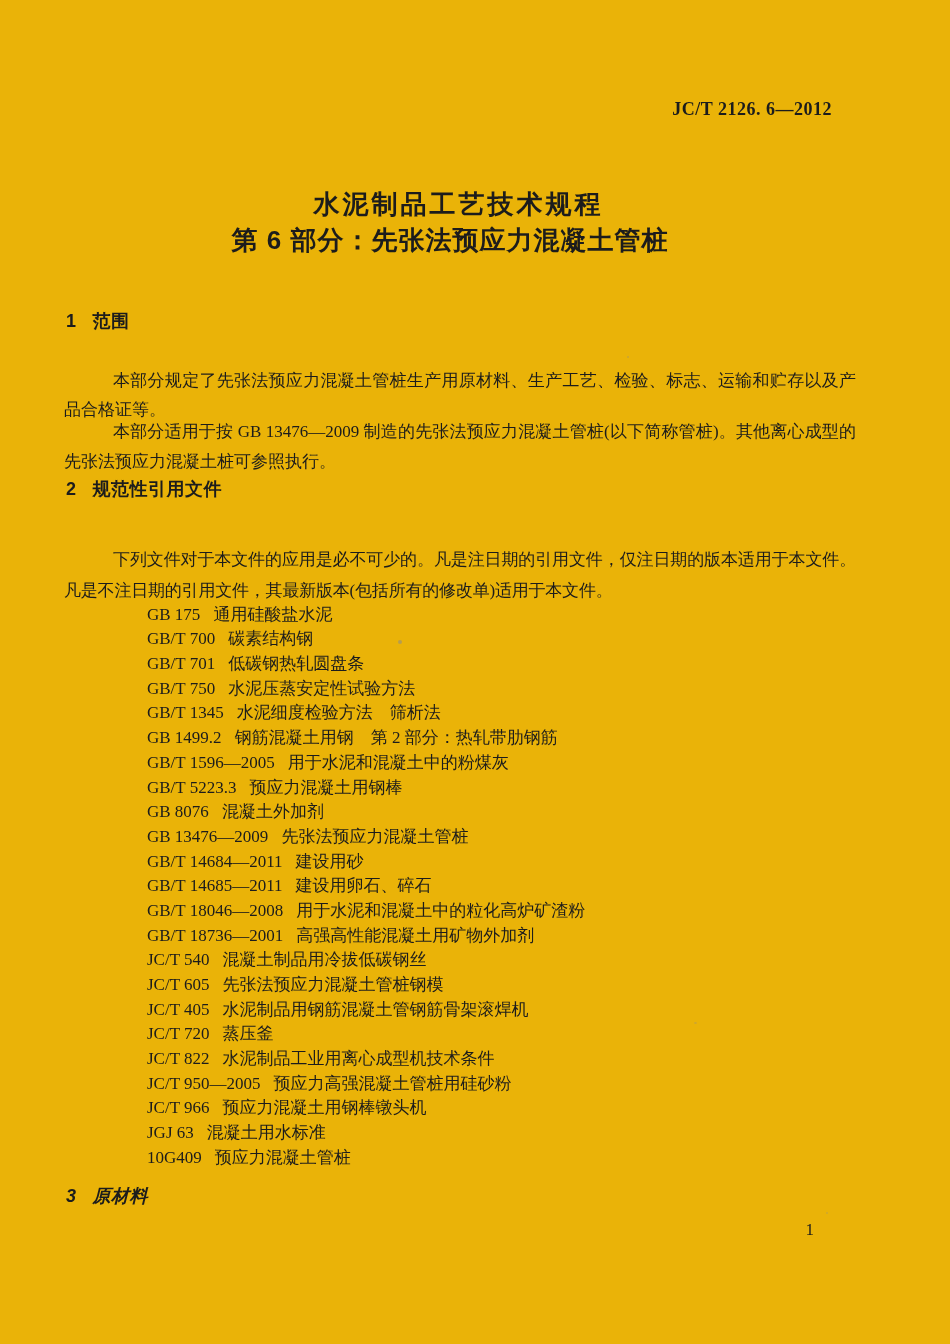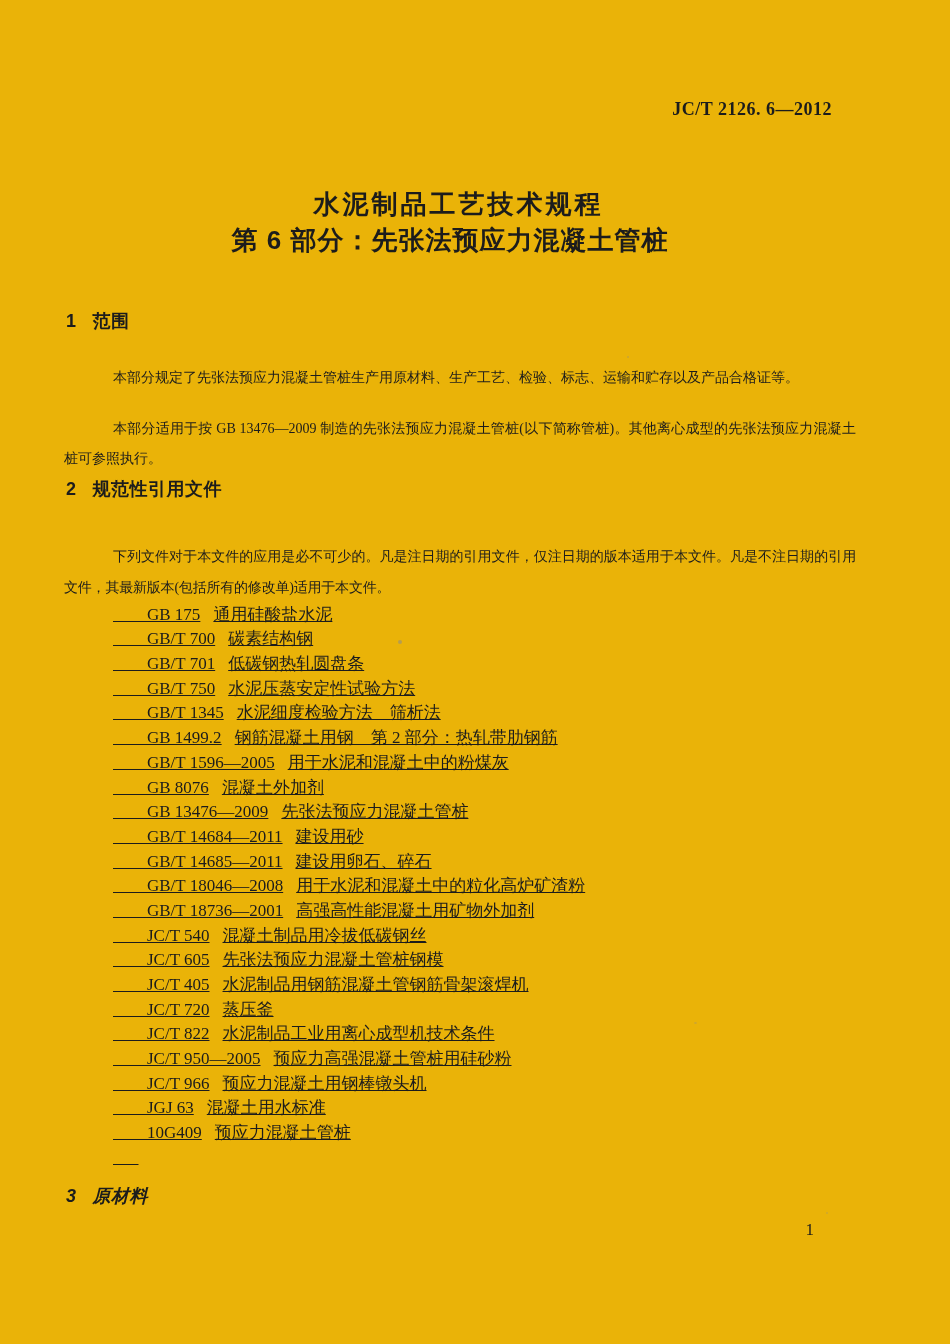--- a/index.html
+++ b/index.html
@@ -30,29 +30,28 @@
     font-family:"Liberation Sans", sans-serif;
     font-weight:700;font-size:18px;letter-spacing:.5px;
   }
   .sec-num{margin-right:16px;}
   #scope-heading{top:309px;}
   #refs-heading{top:477px;}
   #materials-heading{top:1184px;font-style:italic;}
   .para{
     position:absolute;left:64px;width:792px;
     text-align:justify;text-indent:49px;
-    font-size:14px;line-height:29px;
+    font-size:17px;line-height:29px;
   }
   #scope-p1{top:349px;}
   #scope-p2{top:400px;line-height:30px;}
   #refs-intro{top:527px;line-height:31px;letter-spacing:-.2px;}
   .ref-list{
     position:absolute;left:113px;top:578px;
     font-size:17px;
-    text-decoration:underline;
   }
   .ref-item{height:24.7px;line-height:24.7px;white-space:pre;}
   .ref-code{margin-right:13px;}
   .page-number{
     position:absolute;top:1220px;left:0;right:136px;
     text-align:right;font-size:17px;
   }
   .speck{
     position:absolute;border-radius:50%;
     background:#8a8a8a;opacity:.55;
@@ -110,20 +109,23 @@
       </div>
 
       <div class="ref-item">
         <span class="ref-code">GB 1499.2</span><span class="ref-name">钢筋混凝土用钢　第 2 部分：热轧带肋钢筋</span>
       </div>
 
       <div class="ref-item">
         <span class="ref-code">GB/T 1596—2005</span><span class="ref-name">用于水泥和混凝土中的粉煤灰</span>
       </div>
 
+      <div class="ref-item">
+        <span class="ref-code">GB/T 5223.3</span><span class="ref-name">预应力混凝土用钢棒</span>
+      </div>
 
       <div class="ref-item">
         <span class="ref-code">GB 8076</span><span class="ref-name">混凝土外加剂</span>
       </div>
 
       <div class="ref-item">
         <span class="ref-code">GB 13476—2009</span><span class="ref-name">先张法预应力混凝土管桩</span>
       </div>
 
       <div class="ref-item">

